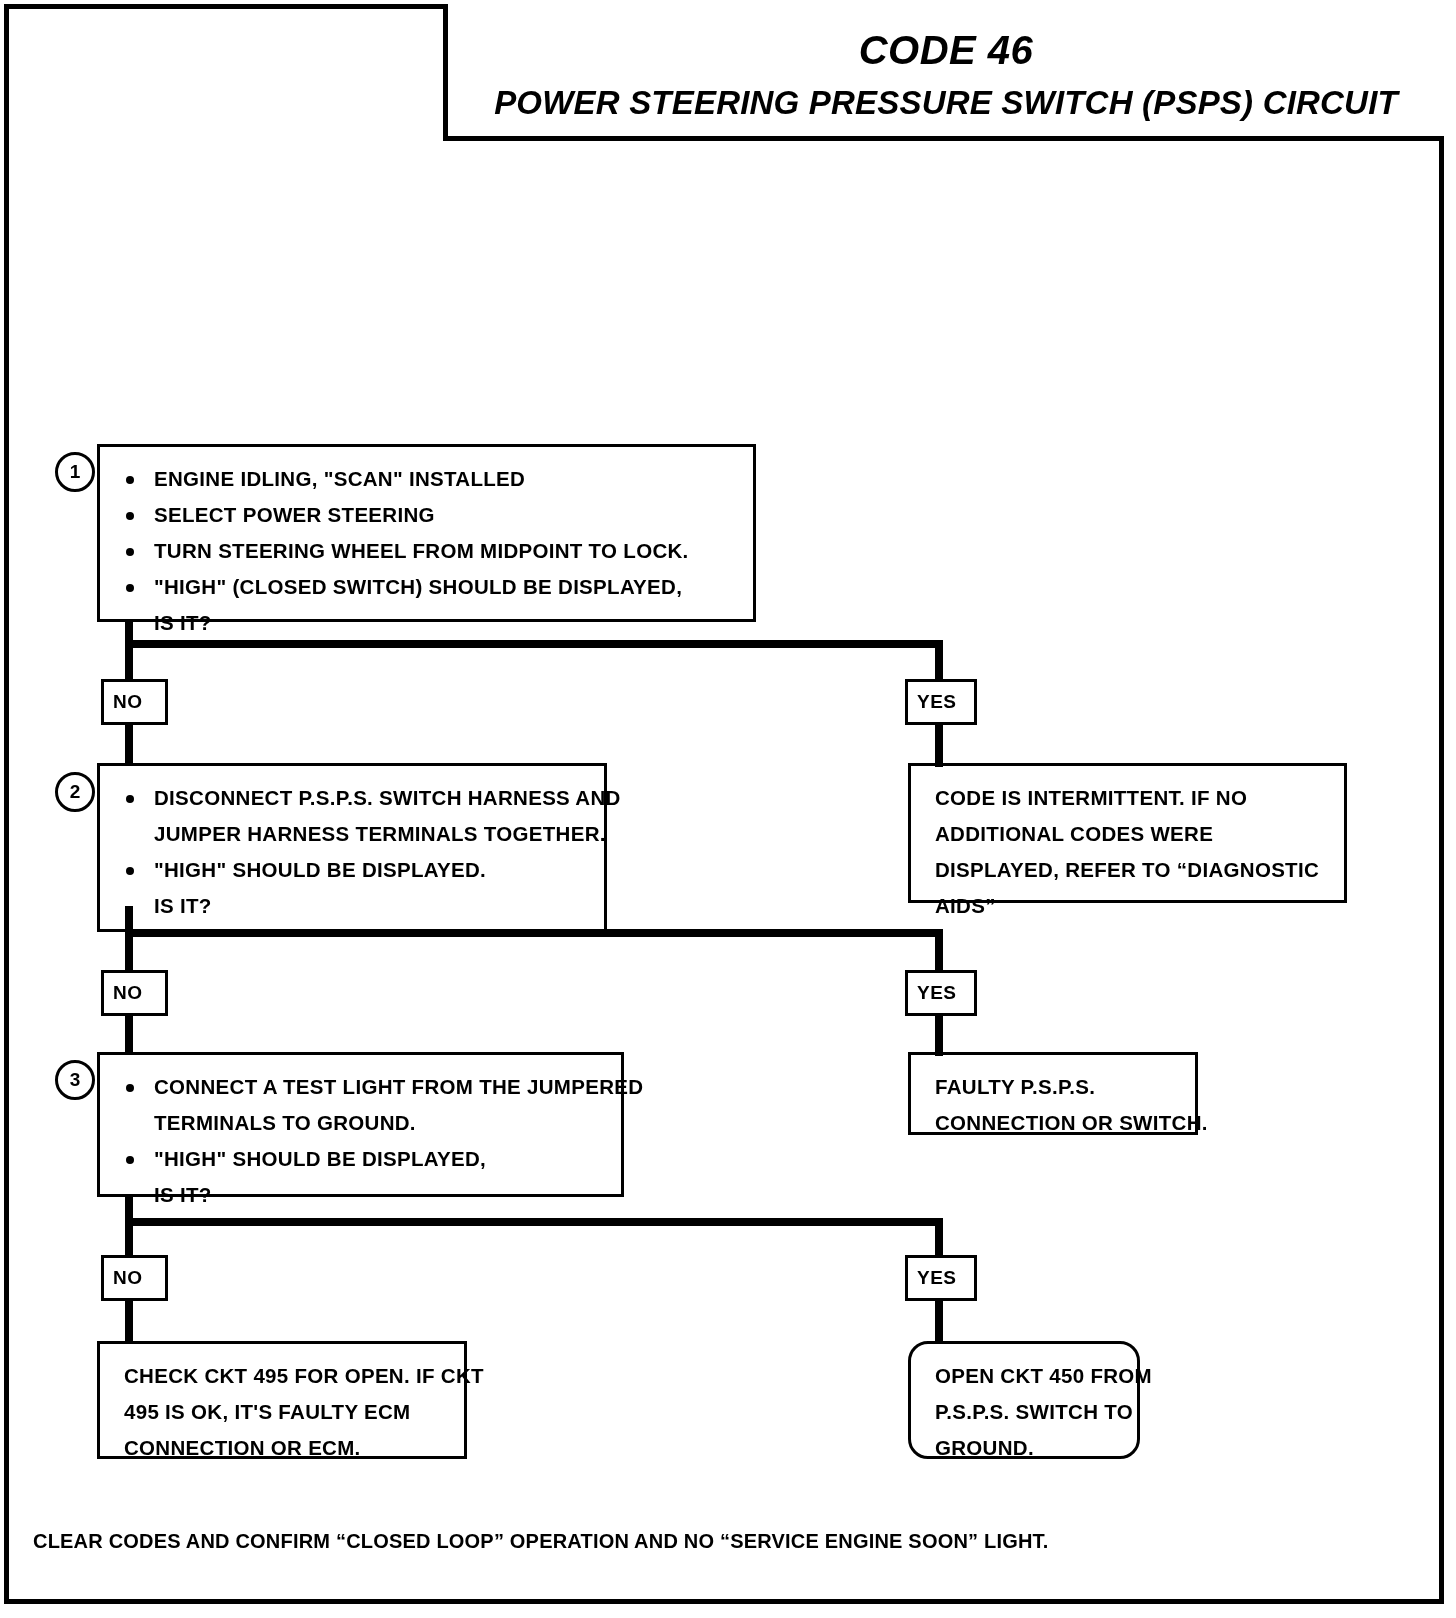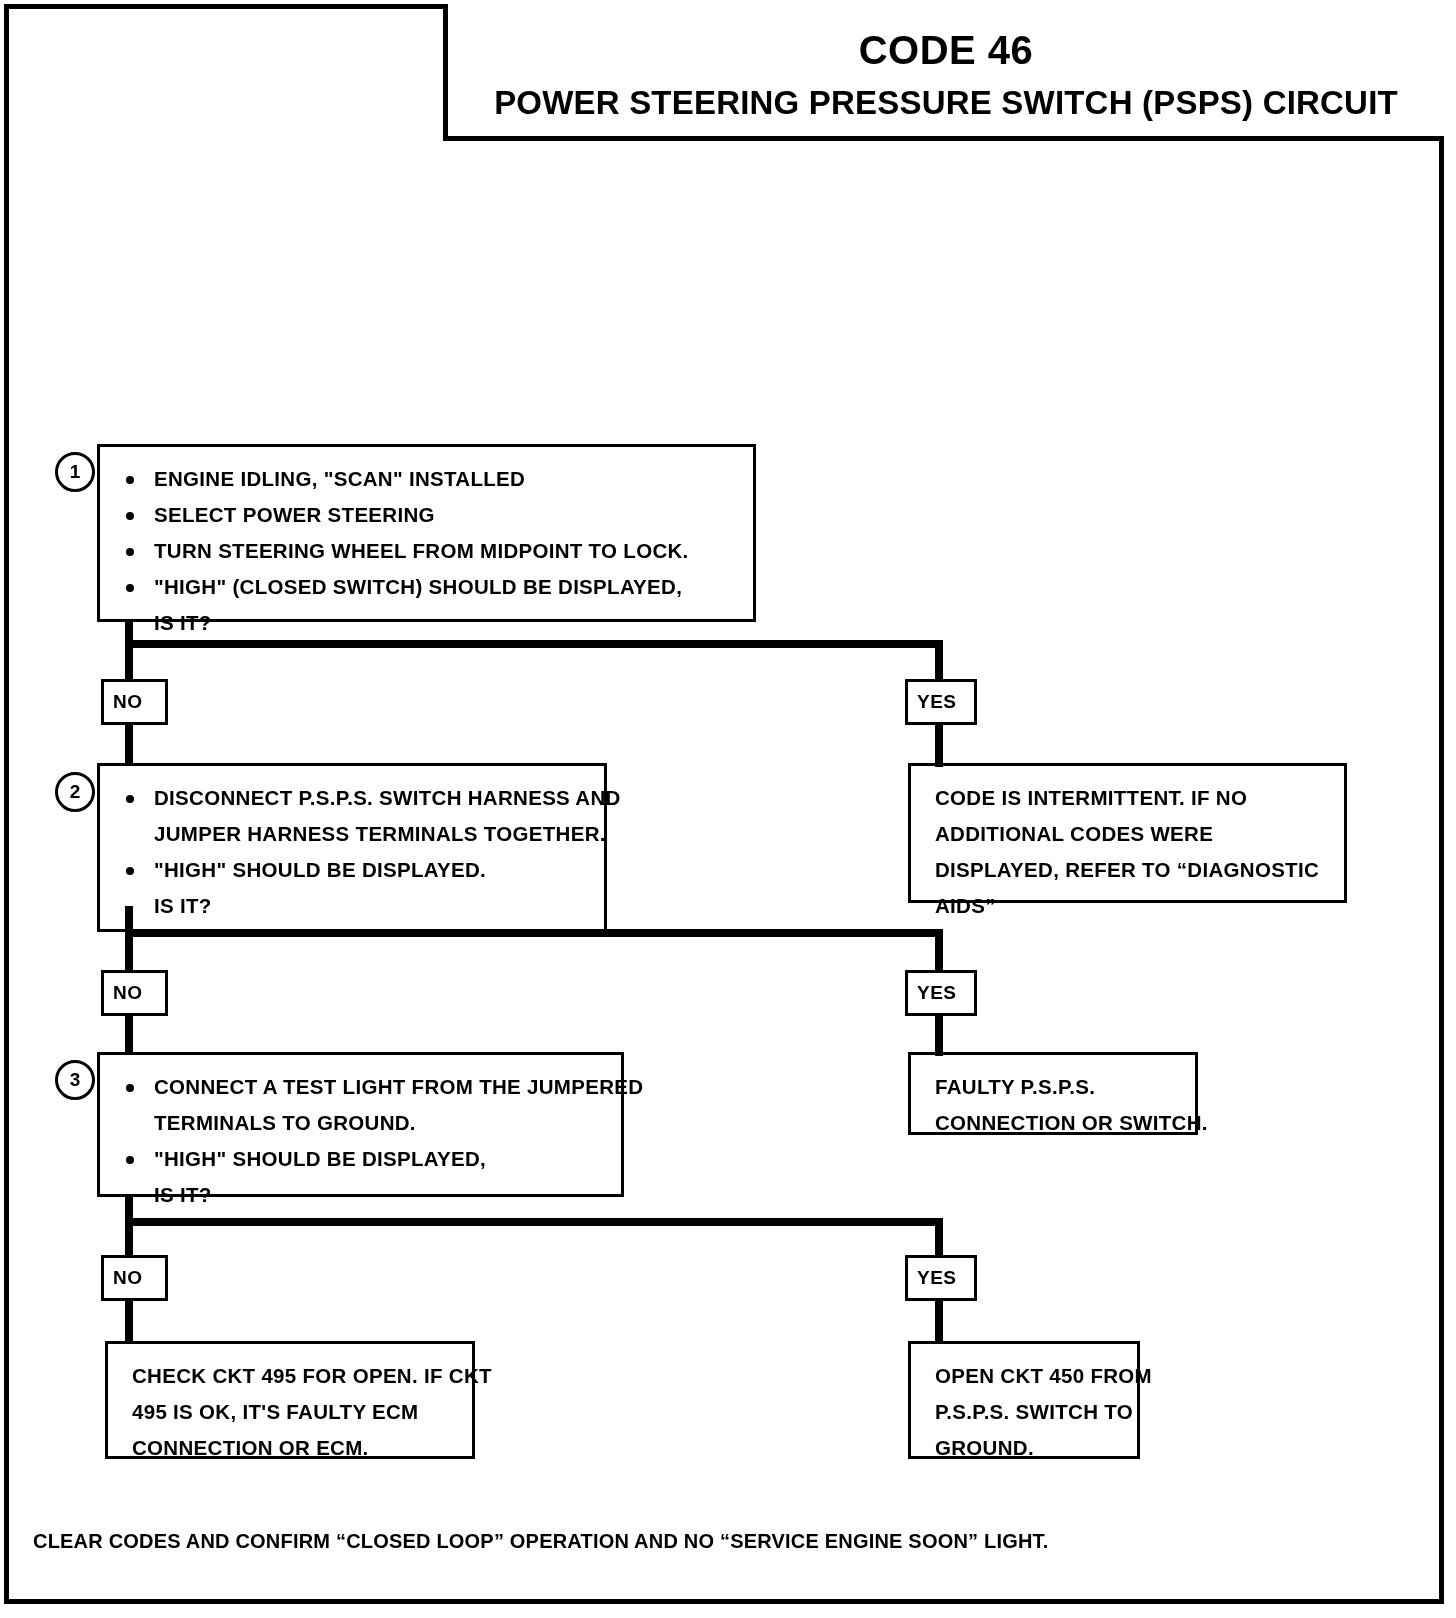--- a/index.html
+++ b/index.html
@@ -34,20 +34,21 @@
     position: absolute;
     left: 443px;
     top: 4px;
     width: 1001px;
     height: 137px;
     border-left: 5px solid #000;
     border-bottom: 5px solid #000;
     box-sizing: border-box;
     background: #fff;
     text-align: center;
+    font-style: italic;
   }
   .title-main {
     font-size: 40px;
     font-weight: bold;
     letter-spacing: 0.5px;
     margin-top: 26px;
     color: #000;
     line-height: 1;
   }
   .title-sub {
@@ -257,29 +258,29 @@
   <div class="yn-box" style="left:101px; top:1255px; width:67px; height:46px;">
     <span>NO</span>
   </div>
   <div class="yn-box" style="left:905px; top:1255px; width:72px; height:46px;">
     <span>YES</span>
   </div>
 
   <div class="vline" style="left:125px; top:1299px; height:45px;"></div>
   <div class="vline" style="left:935px; top:1299px; height:45px;"></div>
 
-  <div class="box" style="left:97px; top:1341px; width:370px; height:118px;margin-left:8px;">
+  <div class="box" style="left:97px; top:1341px; width:370px; height:118px;">
     <div class="box-inner">
       <div class="line plain-line">CHECK CKT 495 FOR OPEN.  IF CKT</div>
       <div class="line plain-line">495 IS OK, IT'S FAULTY ECM</div>
       <div class="line plain-line">CONNECTION OR ECM.</div>
     </div>
   </div>
 
-  <div class="box" style="left:908px; top:1341px; width:232px; height:118px;">
+  <div class="box" style="left:908px; top:1341px; width:232px; height:118px;border-radius:20px;">
     <div class="box-inner">
       <div class="line plain-line">OPEN CKT 450 FROM</div>
       <div class="line plain-line">P.S.P.S. SWITCH TO</div>
       <div class="line plain-line">GROUND.</div>
     </div>
   </div>
 
   <div class="footer">CLEAR CODES AND CONFIRM “CLOSED LOOP”  OPERATION AND NO “SERVICE ENGINE SOON” LIGHT.</div>
 
 </div>

